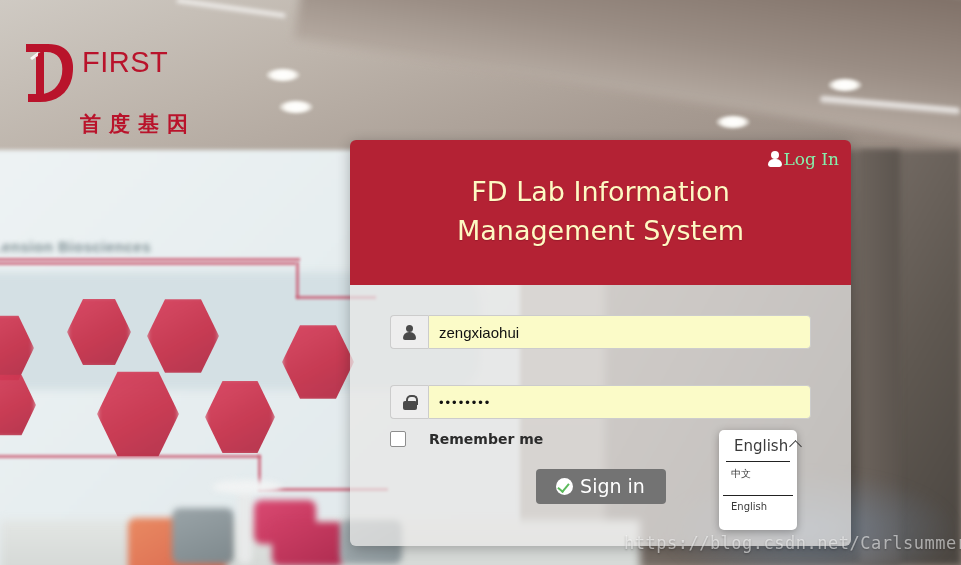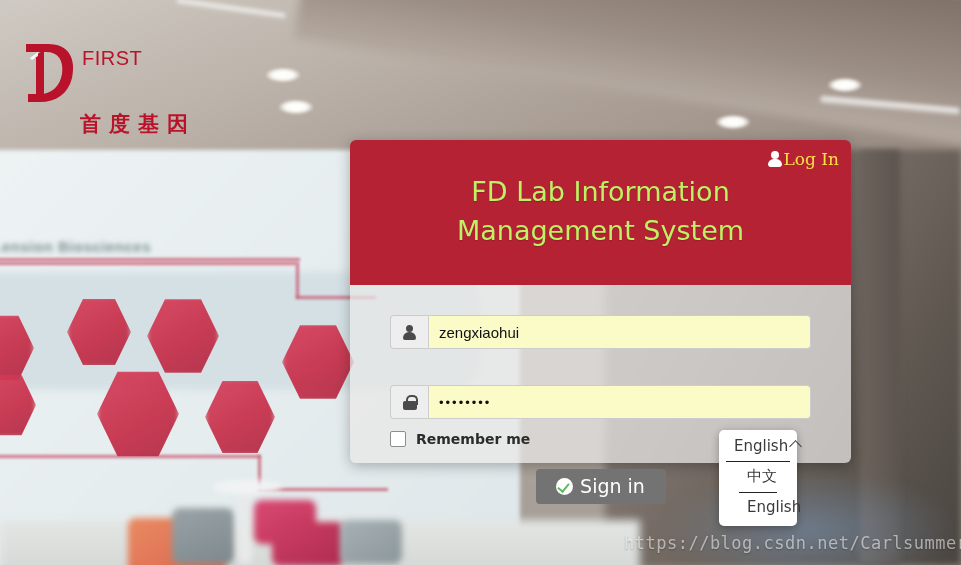--- a/index.html
+++ b/index.html
@@ -104,21 +104,21 @@
   }
   #logo .logo-row { display: flex; align-items: flex-start; }
   #logo .logo-d {
     position: relative; width: 62px; height: 66px; margin-right: 2px;
   }
   #logo .logo-words {
     margin-top: 10px;
     font-family: "Liberation Sans", sans-serif;
     color: #b9132b; line-height: 1.0;
   }
-  #logo .logo-first { font-size: 20px; font-weight: 400; letter-spacing: .5px; }
+  #logo .logo-first { font-size: 29px; font-weight: 400; letter-spacing: .5px; }
   #logo .logo-dim { font-size: 25px; font-weight: 400; letter-spacing: .3px; margin-top: 3px; margin-left: -14px;}
   #logo .logo-cn {
     margin-top: 6px; font-family: "DejaVu Serif", serif;
     color: #b9132b; font-size: 21px; letter-spacing: 8px; font-weight: 700; text-align: center;
   }
 
   
   #login-panel {
     position: absolute; left: 350px; top: 140px; width: 501px;
     z-index: 10;
@@ -127,45 +127,45 @@
   }
   #panel-header {
     background: #b42234;
     border-radius: 6px 6px 0 0;
     padding: 10px 14px 22px 14px;
     position: relative;
     height: 145px;
   }
   #login-link {
     position: absolute; right: 12px; top: 9px;
-    color: #fde047; font-family: "DejaVu Serif", serif;
+    color: #86efac; font-family: "DejaVu Serif", serif;
     font-size: 17px; text-decoration: none; display: flex; align-items: center; gap: 2px;
     cursor: pointer;
   }
   #login-link .user-glyph { display: inline-block; width: 14px; height: 16px; position: relative; }
   #login-link .user-glyph::before {
     content: ""; position: absolute; left: 3px; top: 0; width: 8px; height: 8px;
     border-radius: 50%; background: #fff;
   }
   #login-link .user-glyph::after {
     content: ""; position: absolute; left: 0; top: 8px; width: 14px; height: 8px;
     border-radius: 7px 7px 3px 3px; background: #fff;
   }
   #panel-title {
-    color: #bef264; text-align: center;
+    color: #fef9c3; text-align: center;
     font-size: 27px; font-weight: 400; line-height: 1.45;
     margin: 22px 18px 0 18px;
     font-family: "DejaVu Sans", sans-serif;
     text-shadow: 0 1px 1px rgba(0,0,0,.15);
   }
   #panel-body {
     background: rgba(233,232,230,0.72);
     border-radius: 0 0 6px 6px;
     padding: 30px 40px 22px 40px;
-    height: 178px;
+    height: 261px;
     position: relative;
   }
 
   .input-group { display: flex; align-items: stretch; height: 34px; }
   .input-group + .input-group { margin-top: 36px; }
   .input-addon {
     width: 38px; background: #eeeeee; border: 1px solid #ccc; border-right: none;
     border-radius: 4px 0 0 4px; display: flex; align-items: center; justify-content: center;
   }
   .addon-user { position: relative; width: 13px; height: 15px; }
@@ -188,21 +188,21 @@
   }
   .form-input {
     flex: 1; border: 1px solid #ccc; border-radius: 0 4px 4px 0;
     background: #fbfbc8; color: #111;
     font-family: "Liberation Sans", sans-serif; font-size: 15px;
     padding: 4px 10px; outline: none;
   }
   .form-input.pw { letter-spacing: 2px; font-size: 13px; }
 
   #remember-row {
-    margin-top: 12px; display: flex; align-items: center; gap: 10px;
+    margin-top: 12px; display: flex; align-items: center; gap: 23px;
   }
   #remember-box {
     width: 16px; height: 16px; background: #fff; border: 1px solid #8d8d8d;
     border-radius: 2px; cursor: pointer;
   }
   #remember-label {
     font-size: 14px; font-weight: 700; color: #2b2b2b; cursor: pointer;
     font-family: "DejaVu Sans", sans-serif;
   }
 
@@ -256,22 +256,22 @@
     position: relative;
   }
   #lang-toggle .caret-up::before {
     content: "";
     position: absolute; left: -5px; top: 0;
     width: 8px; height: 8px;
     border-top: 1.6px solid #3a3a3a; border-right: 1.6px solid #3a3a3a;
     transform: rotate(-45deg);
   }
   .lang-option {
-    padding: 5px 8px 6px 8px; margin: 0 20px; cursor: pointer;
-    font-family: "DejaVu Sans", sans-serif; font-size: 15px; color: #3a3a3a;
+    padding: 5px 8px 14px 8px; margin: 0 4px; cursor: pointer;
+    font-family: "DejaVu Sans", sans-serif; font-size: 10px; color: #3a3a3a;
     white-space: nowrap;
   }
   .lang-option.sep { border-bottom: 1px solid #222; }
 
   
   #watermark {
     position: absolute; left: 624px; top: 533px; z-index: 40;
     font-family: "DejaVu Sans Mono", monospace; font-size: 17px;
     color: rgba(255,255,255,0.55); letter-spacing: .5px;
     text-shadow: 0 1px 2px rgba(0,0,0,.25);

